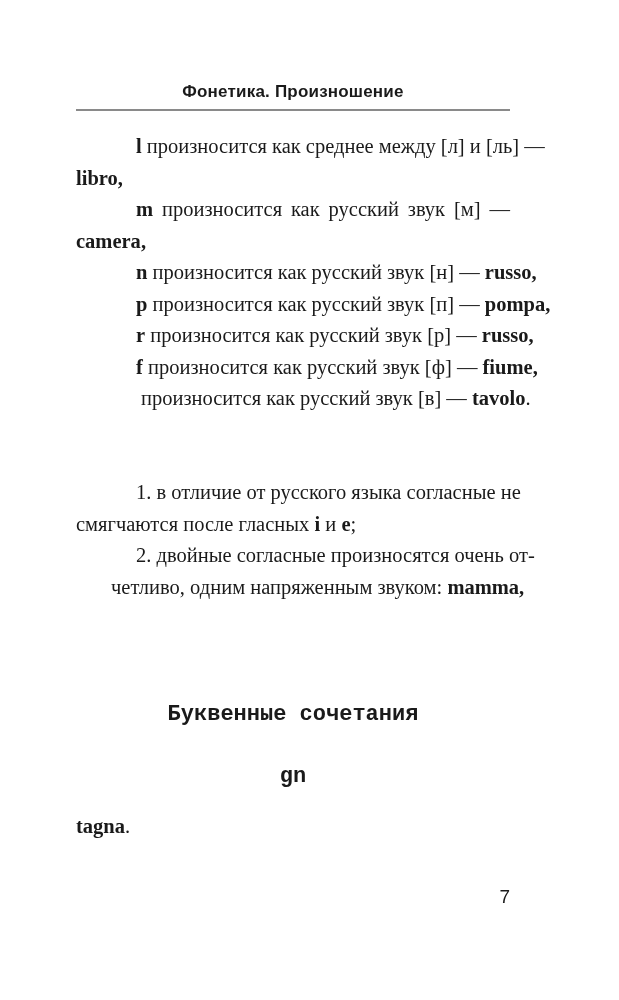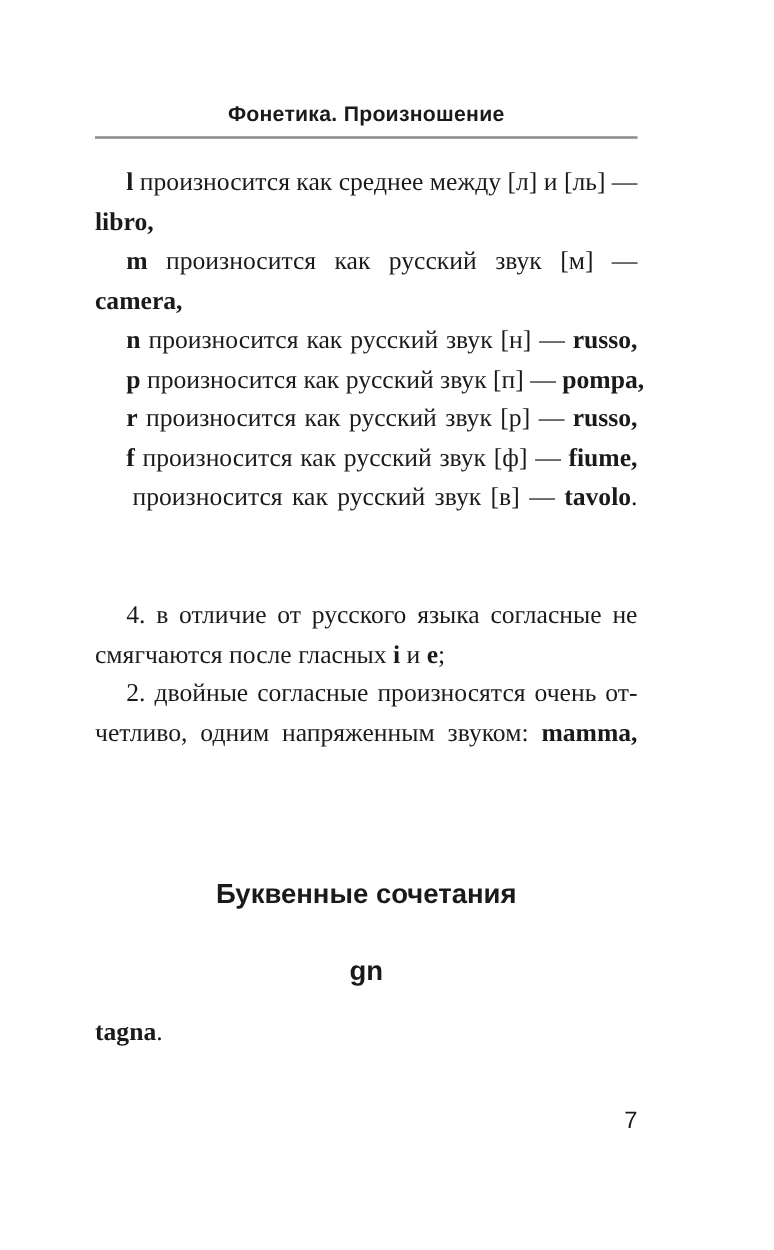--- a/index.html
+++ b/index.html
@@ -8,28 +8,28 @@
     position: absolute; left: 76px; top: 82px; width: 434px;
     text-align: center; font-family: "Liberation Sans", sans-serif; font-weight: bold;
     font-size: 17px; letter-spacing: 0.2px;
   }
   .rule { position: absolute; left: 76px; top: 109px; width: 434px; height: 2px; background: #8a8a8a; }
   .text {
     position: absolute; left: 76px; width: 434px;
     font-family: "Liberation Serif", serif; font-size: 20.5px; line-height: 31.5px;
   }
   .line { display: block; white-space: nowrap; }
-  .justify { text-align: justify; text-align-last: justify; }
+  .justify { text-align: justify; text-align-last: justify; margin-left: 35px; }
   .indent { padding-left: 25px; }
   .indent2 { padding-left: 30px; }
   b { font-weight: bold; }
   .it { font-style: italic; }
   .heading {
     position: absolute; left: 76px; width: 434px; text-align: center;
-    font-family: Liberation Sans, sans-serif; font-weight: bold; font-size: 22px;
+    font-family: Liberation Mono, monospace; font-weight: bold; font-size: 22px;
   }
   .page-number { position: absolute; left: 490px; top: 886px; width: 20px; text-align: right;
     font-family: "Liberation Sans", sans-serif; font-size: 19px; }
 </style>
 </head>
 <body>
 
 <div class="running-head">Фонетика. Произношение</div>
 <div class="rule"></div>
 
@@ -39,21 +39,21 @@
   <span class="line indent justify"><b>m</b> <span>произносится как русский звук [м] —</span></span>
   <span class="line"><b>camera</b><b>,</b></span>
   <span class="line indent justify"><b>n</b> <span>произносится как русский звук [н] —</span> <b>russo</b><b>,</b></span>
   <span class="line indent justify"><b>p</b> <span>произносится как русский звук [п] —</span> <b>pompa</b><b>,</b></span>
   <span class="line indent justify"><b>r</b> <span>произносится как русский звук [р] —</span> <b>russo</b><b>,</b></span>
   <span class="line indent justify"><b>f</b> <span>произносится как русский звук [ф] —</span> <b>fiume</b><b>,</b></span>
   <span class="line indent2 justify"><b></b><span>произносится как русский звук [в] —</span> <b>tavolo</b><span>.</span></span>
 </div>
 
 <div class="text" style="top:477px;">
-  <span class="line indent justify">4. в отличие от русского языка согласные не</span>
+  <span class="line indent justify">1. в отличие от русского языка согласные не</span>
   <span class="line"><span>смягчаются после гласных</span> <b>i</b> <span>и</span> <b>e</b><span>;</span></span>
   <span class="line indent justify">2. двойные согласные произносятся очень от-</span>
   <span class="line justify"><span>четливо, одним напряженным звуком:</span> <b>mamma,</b></span>
 </div>
 
 <div class="heading" style="top:702px;">Буквенные сочетания</div>
 <div class="heading" style="top:764px;">gn</div>
 
 <div class="text" style="top:811px;">
   <span class="line"><b>tagna</b><span>.</span></span>

